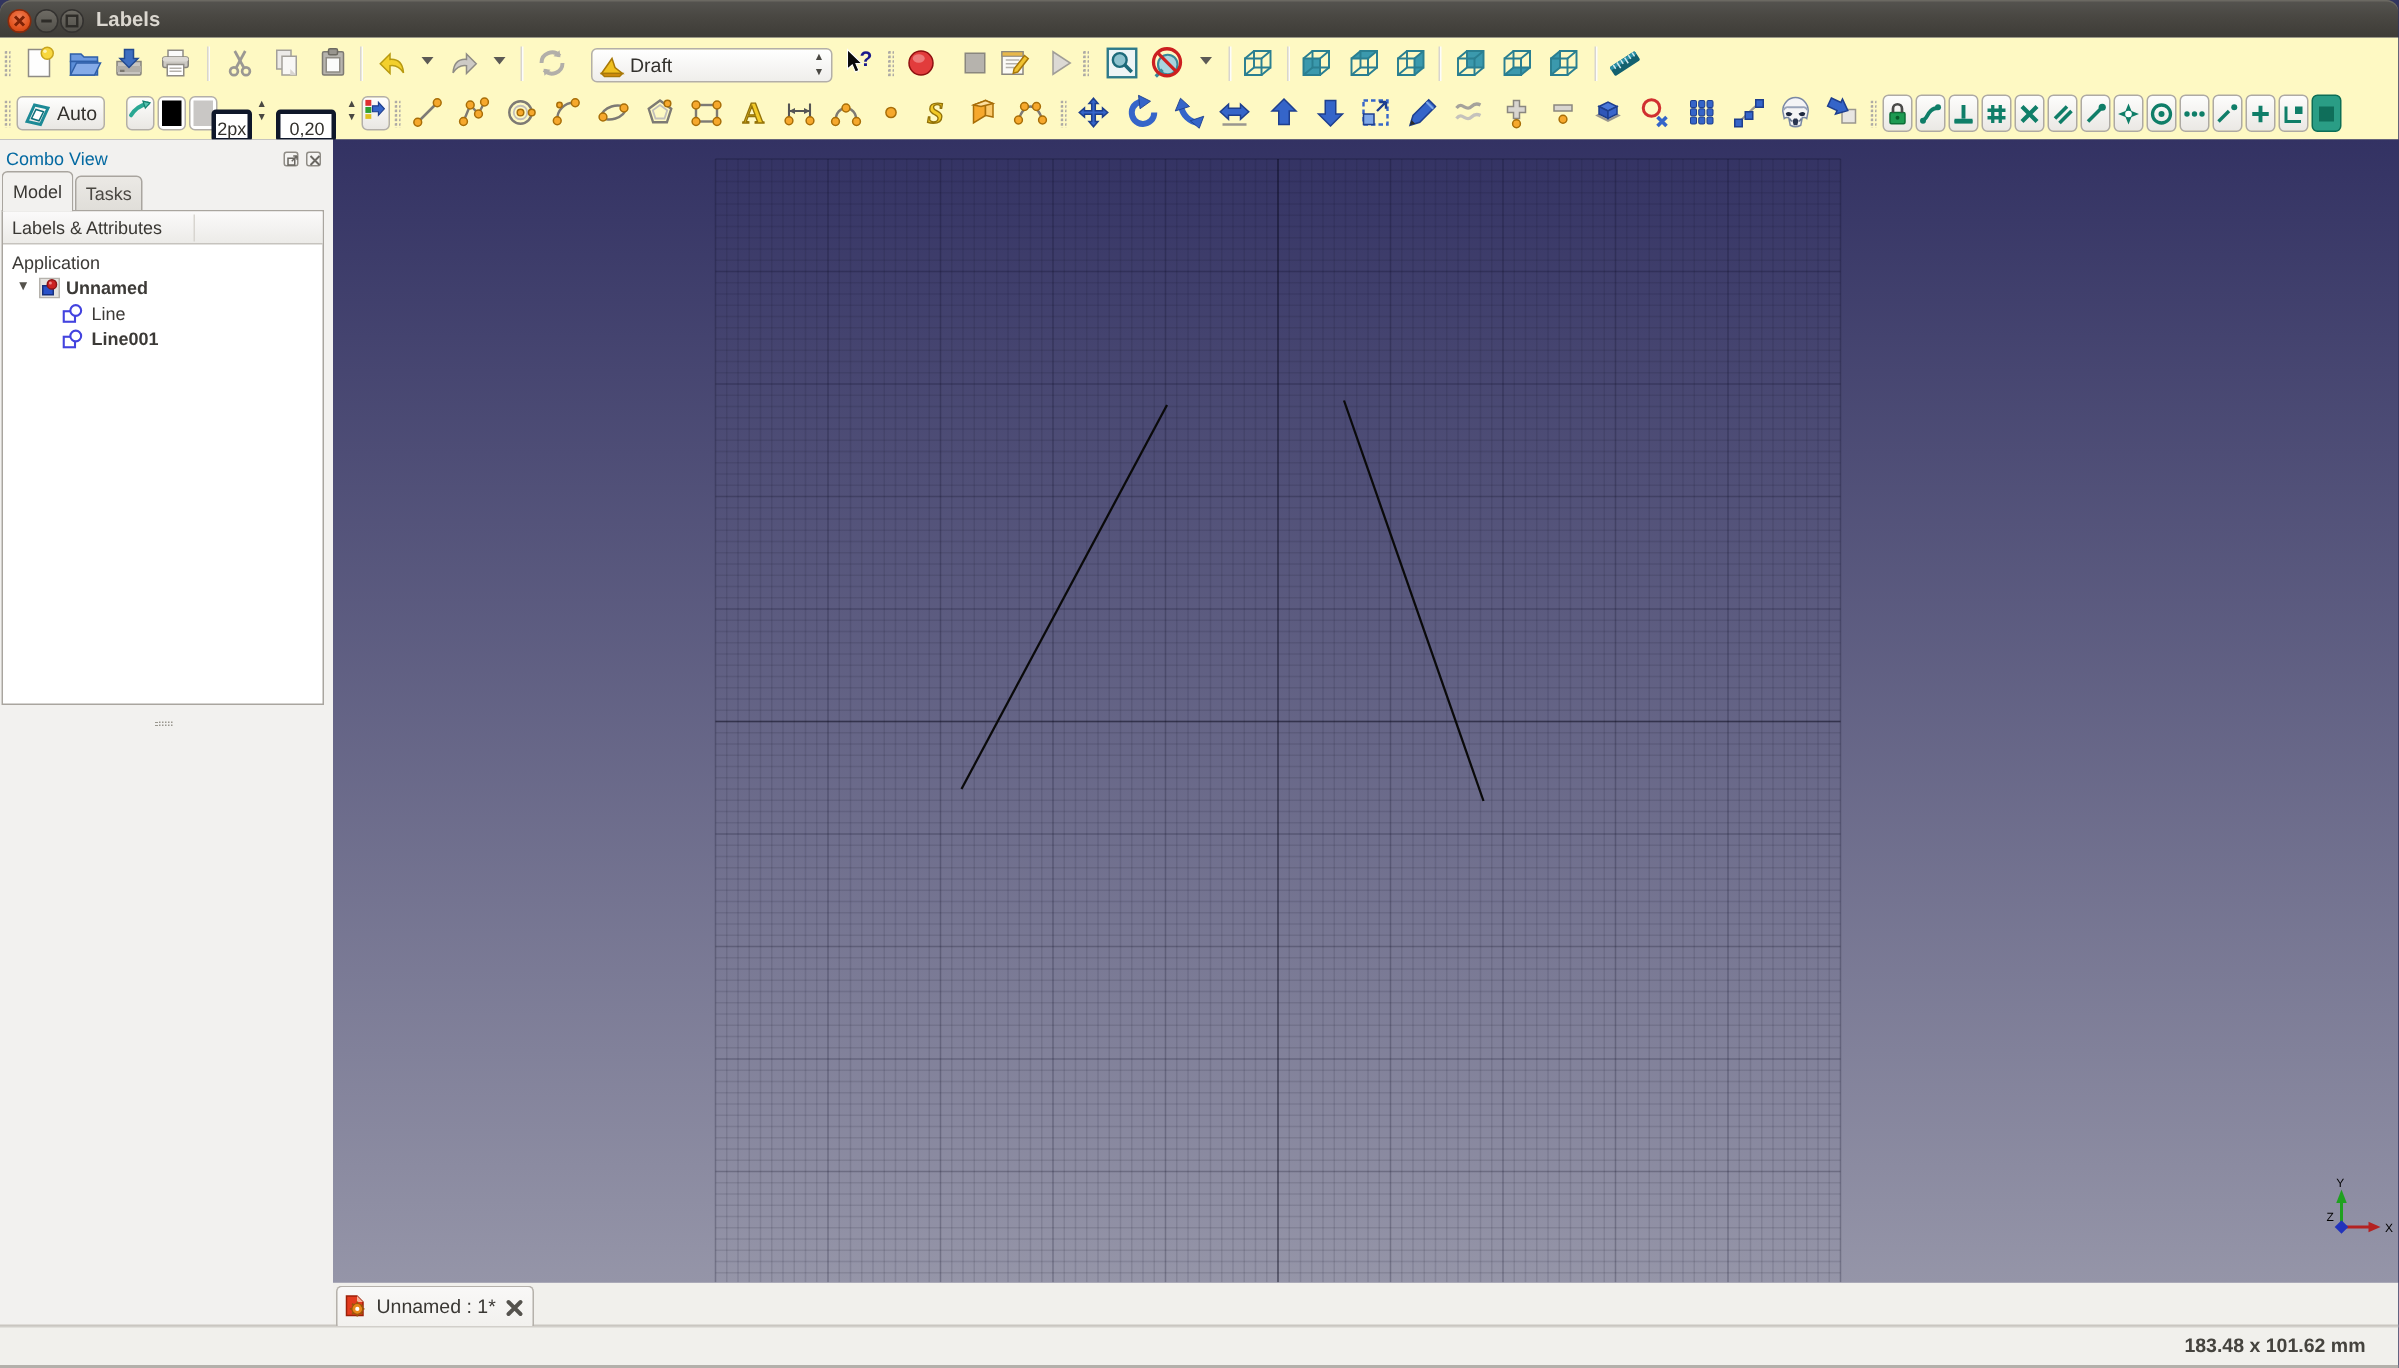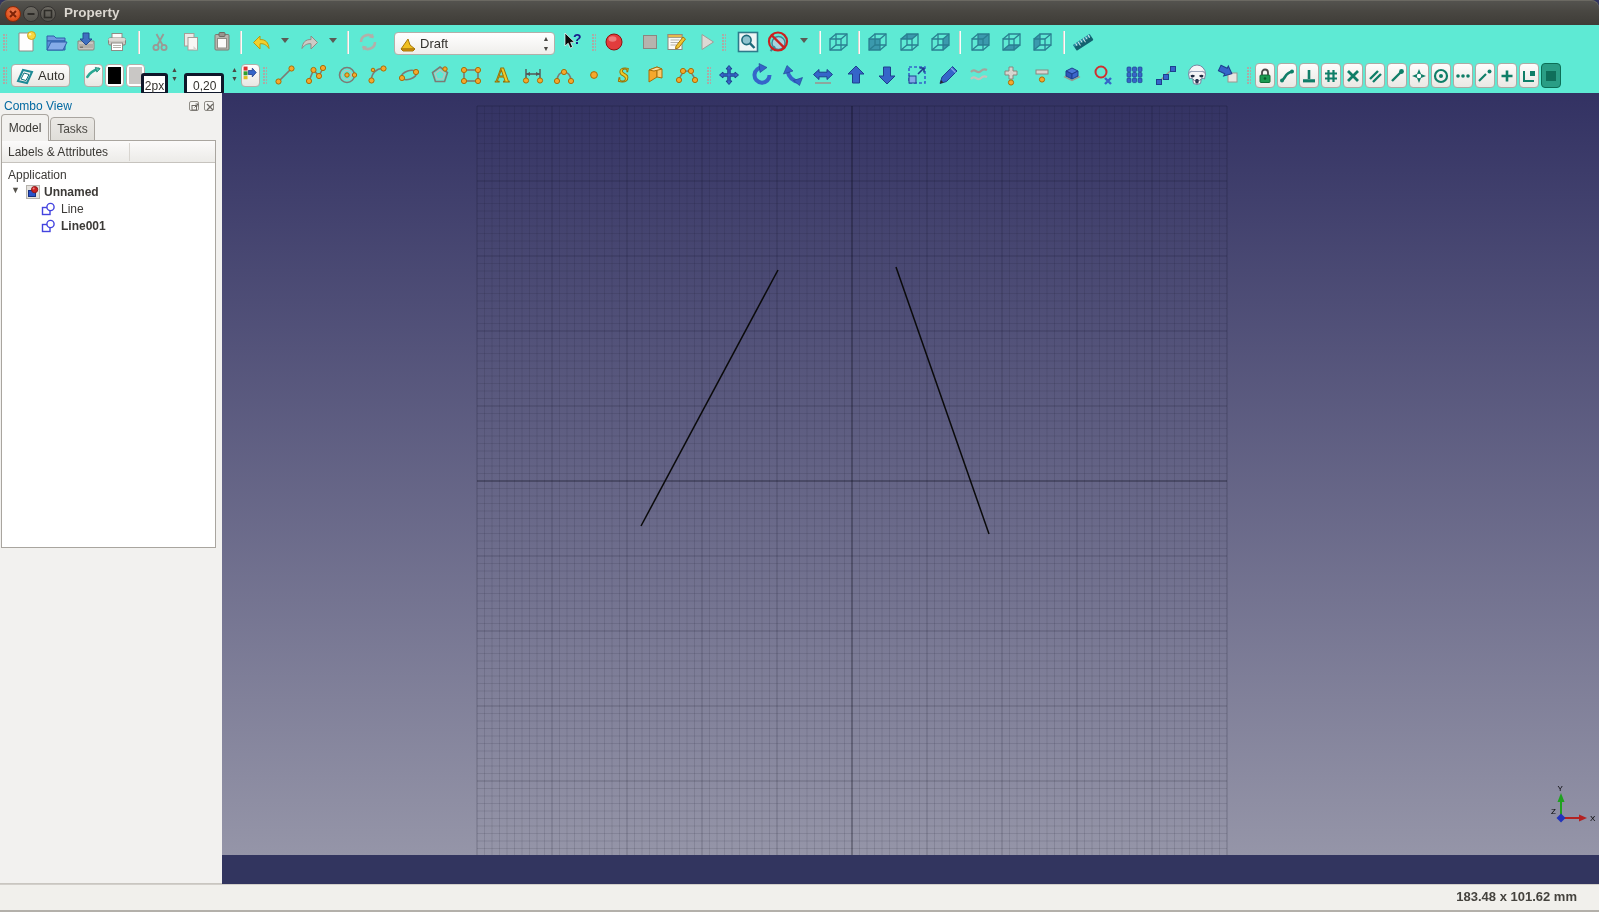--- a/index.html
+++ b/index.html
@@ -5,40 +5,40 @@
 body{font-family:"Liberation Sans",sans-serif;position:relative}
 #win{position:absolute;left:0;top:0;width:1599px;height:912px}
 #titlebar{position:absolute;left:0;top:0;width:1599px;height:25px;
  background:linear-gradient(#555450,#494742 45%,#3e3c37);border-radius:8px 8px 0 0;
  box-shadow:inset 0 1px 0 #6b6962}
 .wbtn{position:absolute;top:6px;width:16px;height:16px;border-radius:50%}
 #b-close{left:5px;background:radial-gradient(circle at 50% 35%,#f08058,#e2541f 60%,#bc3c0c);border:1px solid #892a0b}
 #b-min{left:23px;background:linear-gradient(#6e6b64,#53514b);border:1px solid #343230}
 #b-max{left:40px;background:linear-gradient(#6e6b64,#53514b);border:1px solid #343230}
 #title-text{position:absolute;left:64px;top:5px;color:#dbd7d0;font-size:13.5px;font-weight:bold}
-#tbar{position:absolute;left:0;top:25px;width:1599px;height:68px;background:#5eead4}
+#tbar{position:absolute;left:0;top:25px;width:1599px;height:68px;background:#fef9c3}
 .sep{position:absolute;top:5px;width:1px;height:23px;background:#d8d5d0;box-shadow:1px 0 0 #fcfcfb}
 .grip{position:absolute;top:8px;width:4px;height:18px;
  background-image:radial-gradient(circle at 1px 1px,#adaaa5 0.9px,transparent 1.1px);background-size:3px 3px}
 #row1{position:absolute;left:0;top:1px;width:1599px;height:33px}
 #row2{position:absolute;left:0;top:34px;width:1599px;height:33px}
 .ic{position:absolute;width:24px;height:24px;top:4px}
 .car{position:absolute;top:12px;width:0;height:0;border-left:4px solid transparent;border-right:4px solid transparent;border-top:5px solid #5c5a55}
 #combo{position:absolute;left:394px;top:6px;width:161px;height:23px;background:linear-gradient(#ffffff,#efeeeb);
  border:1px solid #b3afa9;border-radius:4px;font-size:13px;color:#33312d}
 .spin{position:absolute;top:14px;height:22px;background:#fff;border:3px solid #0f172a;border-radius:3px;font-size:12px;color:#33312d}
 .sparr{position:absolute;top:6px;height:22px;width:13px;font-size:7px;color:#4a4843;text-align:center;line-height:9px}
 .btnc{position:absolute;top:5px;height:23px;background:linear-gradient(#fefefd,#e9e7e3);border:1px solid #b3afa9;border-radius:4px}
 .snap{position:absolute;top:4px;width:20px;height:25px;background:linear-gradient(#fdfdfc,#eae8e4);border:1px solid #aeaaa4;border-radius:4px}
 #dock{position:absolute;left:0;top:93px;width:222px;height:791px;background:#f2f1ef;font-size:12px;color:#3a3834}
 #dock-title{position:absolute;left:4px;top:6px;font-size:12px;color:#0369a1}
 .dkbtn{position:absolute;top:8px;width:10px;height:10px;border:1px solid #8f8c86;background:#f5f4f2;border-radius:2px}
 #tab-model{position:absolute;left:1px;top:21px;width:48px;height:27px;background:#f2f1ef;border:1px solid #a9a59f;border-bottom:none;border-radius:4px 4px 0 0;text-align:center;line-height:26px;z-index:2}
 #tab-tasks{position:absolute;left:50px;top:24px;width:45px;height:24px;background:linear-gradient(#eBe9e5,#e0ded9);border:1px solid #a9a59f;border-radius:4px 4px 0 0;text-align:center;line-height:23px;color:#4a4843}
-#tree-frame{position:absolute;left:1px;top:47px;width:215px;height:408px;background:#fff;border:1px solid #a9a59f;z-index:1}
+#tree-frame{position:absolute;left:1px;top:47px;width:215px;height:330px;background:#fff;border:1px solid #a9a59f;z-index:1}
 #lah{position:absolute;left:0;top:0;width:213px;height:22px;background:linear-gradient(#fbfafa,#ecebe8);border-bottom:1px solid #c6c3be;font-size:12px}
 #lah b{position:absolute;left:6px;top:4px;font-weight:normal}
 #lah .cdiv{position:absolute;left:127px;top:2px;width:1px;height:18px;background:#d8d5d0}
 .trow{position:absolute;left:0;height:17px;width:213px;font-size:12px;color:#3c3a37;white-space:nowrap}
 .trow span{position:absolute;top:1px}
 #splitter{position:absolute;left:0;top:385px;width:222px;height:9px}
 #splitter i{position:absolute;left:103px;top:3px;width:12px;height:3px;border-top:1px dotted #9a978f;border-bottom:1px dotted #9a978f}
 #prop-frame{position:absolute;left:1px;top:394px;width:215px;height:368px;background:#fff;border:1px solid #a9a59f}
 #ph{position:absolute;left:0;top:0;width:213px;height:20px;background:linear-gradient(#fbfafa,#ecebe8);border-bottom:1px solid #c6c3be;font-size:12px}
 #ph .c1{position:absolute;left:6px;top:3px}
@@ -63,21 +63,21 @@
   <div class="wbtn" id="b-min">
         <svg width="14" height="14" viewBox="0 0 14 14" style="position:absolute;left:0;top:0">
           <path d="M3.5 7 H10.5" stroke="#2e2c28" stroke-width="2"></path>
         </svg>
       </div>
   <div class="wbtn" id="b-max">
         <svg width="14" height="14" viewBox="0 0 14 14" style="position:absolute;left:0;top:0">
           <rect x="3.5" y="3.5" width="7" height="7" fill="none" stroke="#2e2c28" stroke-width="1.6"></rect>
         </svg>
       </div>
-  <span id="title-text">Property</span>
+  <span id="title-text">Labels</span>
  </div>
  <div id="tbar">
   <div id="row1">
         <span class="grip" style="left:3px"></span>
         <span class="ic" style="left:14px"><svg width="24" height="24" viewBox="0 0 24 24">
             <path d="M5 3h10l4 4v14H5z" fill="#fefefe" stroke="#8f8c85"></path>
             <path d="M15 3l4 4h-4z" fill="#d8d5d0" stroke="#8f8c85" stroke-width=".8"></path>
             <circle cx="17.5" cy="5.5" r="4" fill="#f8d73e" stroke="#c8a51d"></circle>
             <circle cx="16" cy="4.2" r="1.2" fill="#fdf3b0"></circle>
           </svg></span>
@@ -769,15 +769,32 @@
             </svg></span>
           <span style="left:59px;font-weight:bold">Line001</span>
         </div>
 
   </div>
   <div id="splitter">
         <i></i>
       </div>
  </div>
  <div id="dockline"></div>
+ <div id="mdibar">
+      <div id="mditab">
+        <svg width="13" height="15" viewBox="0 0 13 15" style="position:absolute;left:5px;top:5px">
+          <path d="M1 1 h7 l4 4 v9 h-11 z" fill="#e33b1e" stroke="#9c2008"></path>
+          <path d="M8 1 l4 4 h-4 z" fill="#f8b199"></path>
+          <g transform="translate(8.2,9.6)">
+            <circle r="3.6" fill="#e8871a" stroke="#9a5608" stroke-width=".8"></circle>
+            <circle r="1.4" fill="#fff"></circle>
+            <path d="M0 -3.6 v-1.4 M0 3.6 v1.4 M-3.6 0 h-1.4 M3.6 0 h1.4 M-2.5 -2.5 l-1 -1 M2.5 2.5 l1 1 M-2.5 2.5 l-1 1 M2.5 -2.5 l1 1" stroke="#9a5608" stroke-width="1.1"></path>
+          </g>
+        </svg>
+<span style="position:absolute;left:26px;top:5px">Unnamed : 1*</span>
+<svg width="12" height="12" viewBox="0 0 12 12" style="position:absolute;left:112px;top:8px">
+          <path d="M2 2 L10 10 M10 2 L2 10" stroke="#55534e" stroke-width="2.6" stroke-linecap="round"></path>
+        </svg>
+      </div>
+    </div>
  <div id="status">
       <span id="dims">183.48 x 101.62 mm</span>
     </div>
 </div>
 </body></html>

